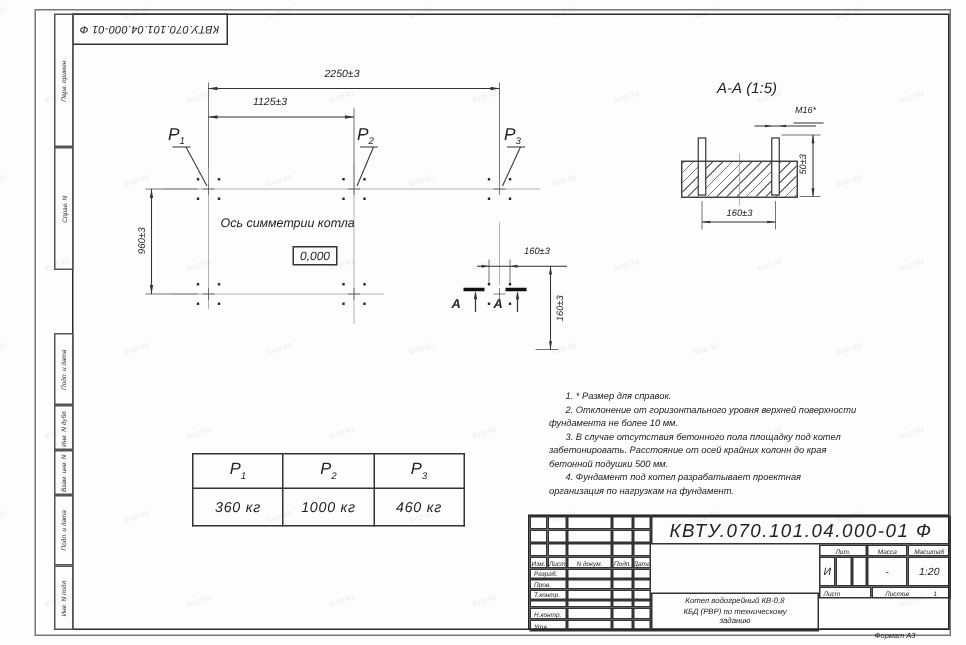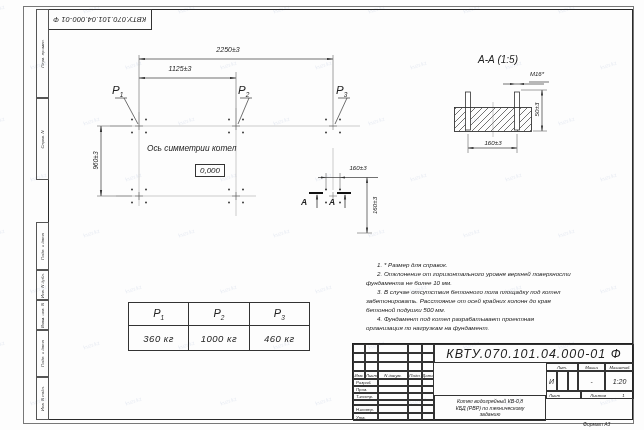--- a/index.html
+++ b/index.html
@@ -204,21 +204,21 @@
   <div class="hatch"></div>
 
   <span class="txt c" style="left:200px;top:46px;width:56px;font-size:7px;">2250±3</span>
   <span class="txt c" style="left:152px;top:65px;width:56px;font-size:7px;">1125±3</span>
   <span class="txt c rot" style="left:75px;top:157px;width:40px;font-size:6.5px;">960±3</span>
 
   <span class="txt p-label" style="left:112px;top:84px;"><span>P</span><sub>1</sub></span>
   <span class="txt p-label" style="left:238px;top:84px;"><span>P</span><sub>2</sub></span>
   <span class="txt p-label" style="left:336px;top:84px;"><span>P</span><sub>3</sub></span>
 
-  <span class="txt c" style="left:147px;top:143px;width:88px;font-size:8.3px;">Ось симметрии котел</span>
+  <span class="txt c" style="left:147px;top:143px;width:88px;font-size:8.3px;">Ось симметрии котла</span>
   <div class="elev-box">
       <span>0,000</span>
     </div>
 
   <span class="txt" style="left:301px;top:197px;font-size:8.5px;font-weight:bold;">А</span>
   <span class="txt" style="left:329px;top:197px;font-size:8.5px;font-weight:bold;">А</span>
   <span class="txt c" style="left:339px;top:164px;width:38px;font-size:6.2px;">160±3</span>
   <span class="txt c rot" style="left:355px;top:202px;width:38px;font-size:6.2px;">160±3</span>
 
   <span class="txt c" style="left:466px;top:54px;width:64px;font-size:10px;">А-А (1:5)</span>

